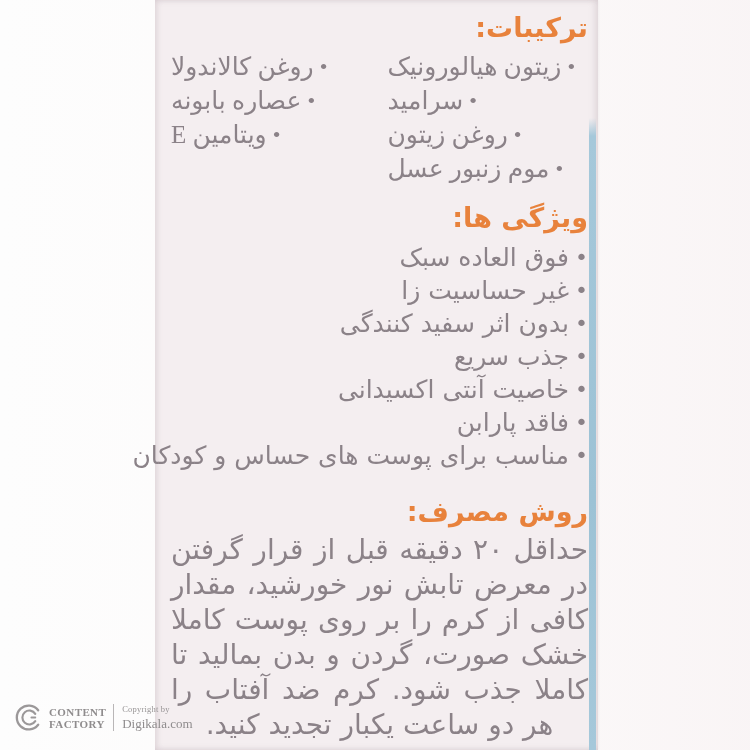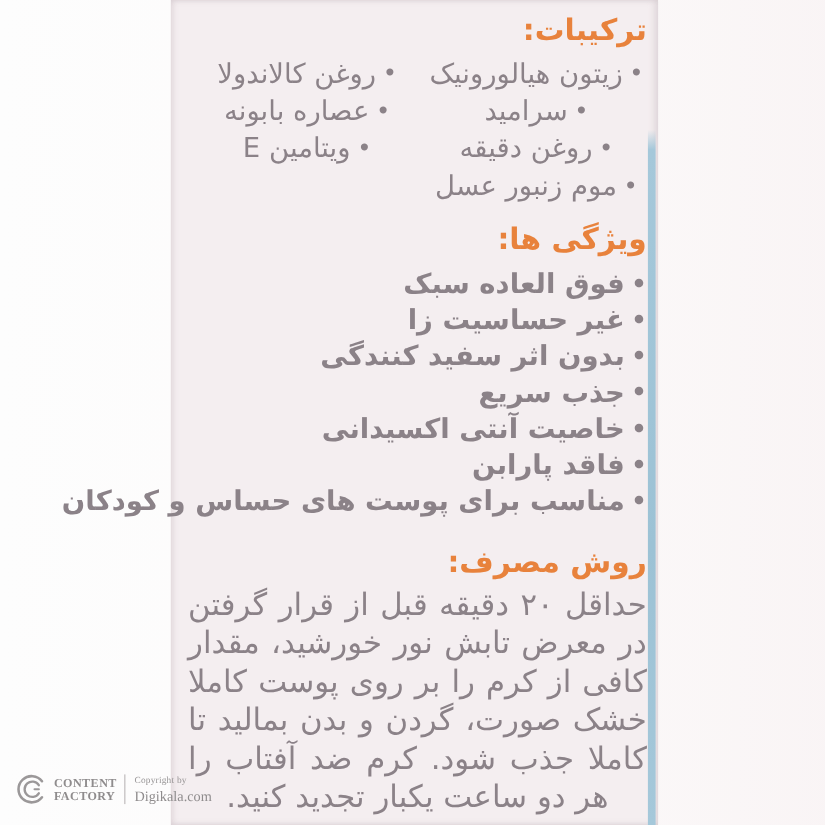--- a/index.html
+++ b/index.html
@@ -39,29 +39,29 @@
     line-height:32px;
     text-align:right;
     margin:0;
   }
 
   ul{list-style:none;margin:0;padding:0;}
   .bullet{display:inline-block;font-size:22px;line-height:1;vertical-align:1px;margin-left:6px;color:#8b8288;}
 
   
   .ing-cols{display:flex;flex-direction:row;margin-top:6px;}
-  .ing-col{text-align:center;}
+  .ing-col{text-align:left;font-family:Liberation Serif, serif;}
   .ing-col.first{width:202px;}
   .ing-col.second{width:218px;}
   .ing-col li{font-size:25px;line-height:34px;white-space:nowrap;}
 
   
   .features{margin-top:16px;}
   .features-list{margin-top:7px;text-align:right;}
-  .features-list li{font-size:25px;line-height:33px;white-space:nowrap;font-weight:bold;}
+  .features-list li{font-size:25px;line-height:33px;white-space:nowrap;}
 
   
   .usage{margin-top:24px;}
   .usage-text{
     margin:4px 0 0 0;
     font-size:28px;
     line-height:35px;
     text-align:justify;
     text-align-last:center;
     color:#8b8288;
@@ -95,21 +95,21 @@
     <div class="edge-strip"></div>
 
     <div class="panel-content">
 
       <section>
         <h2 class="sec-heading">ترکیبات:</h2>
         <div class="ing-cols">
           <ul class="ing-col first">
             <li><span class="bullet">•</span><span>زیتون هیالورونیک</span></li>
             <li><span class="bullet">•</span><span>سرامید</span></li>
-            <li><span class="bullet">•</span><span>روغن دقیقه</span></li>
+            <li><span class="bullet">•</span><span>روغن زیتون</span></li>
             <li><span class="bullet">•</span><span>موم زنبور عسل</span></li>
           </ul>
           <ul class="ing-col second">
             <li><span class="bullet">•</span><span>روغن کالاندولا</span></li>
             <li><span class="bullet">•</span><span>عصاره بابونه</span></li>
             <li><span class="bullet">•</span><span>ویتامین E</span></li>
           </ul>
         </div>
       </section>
 

